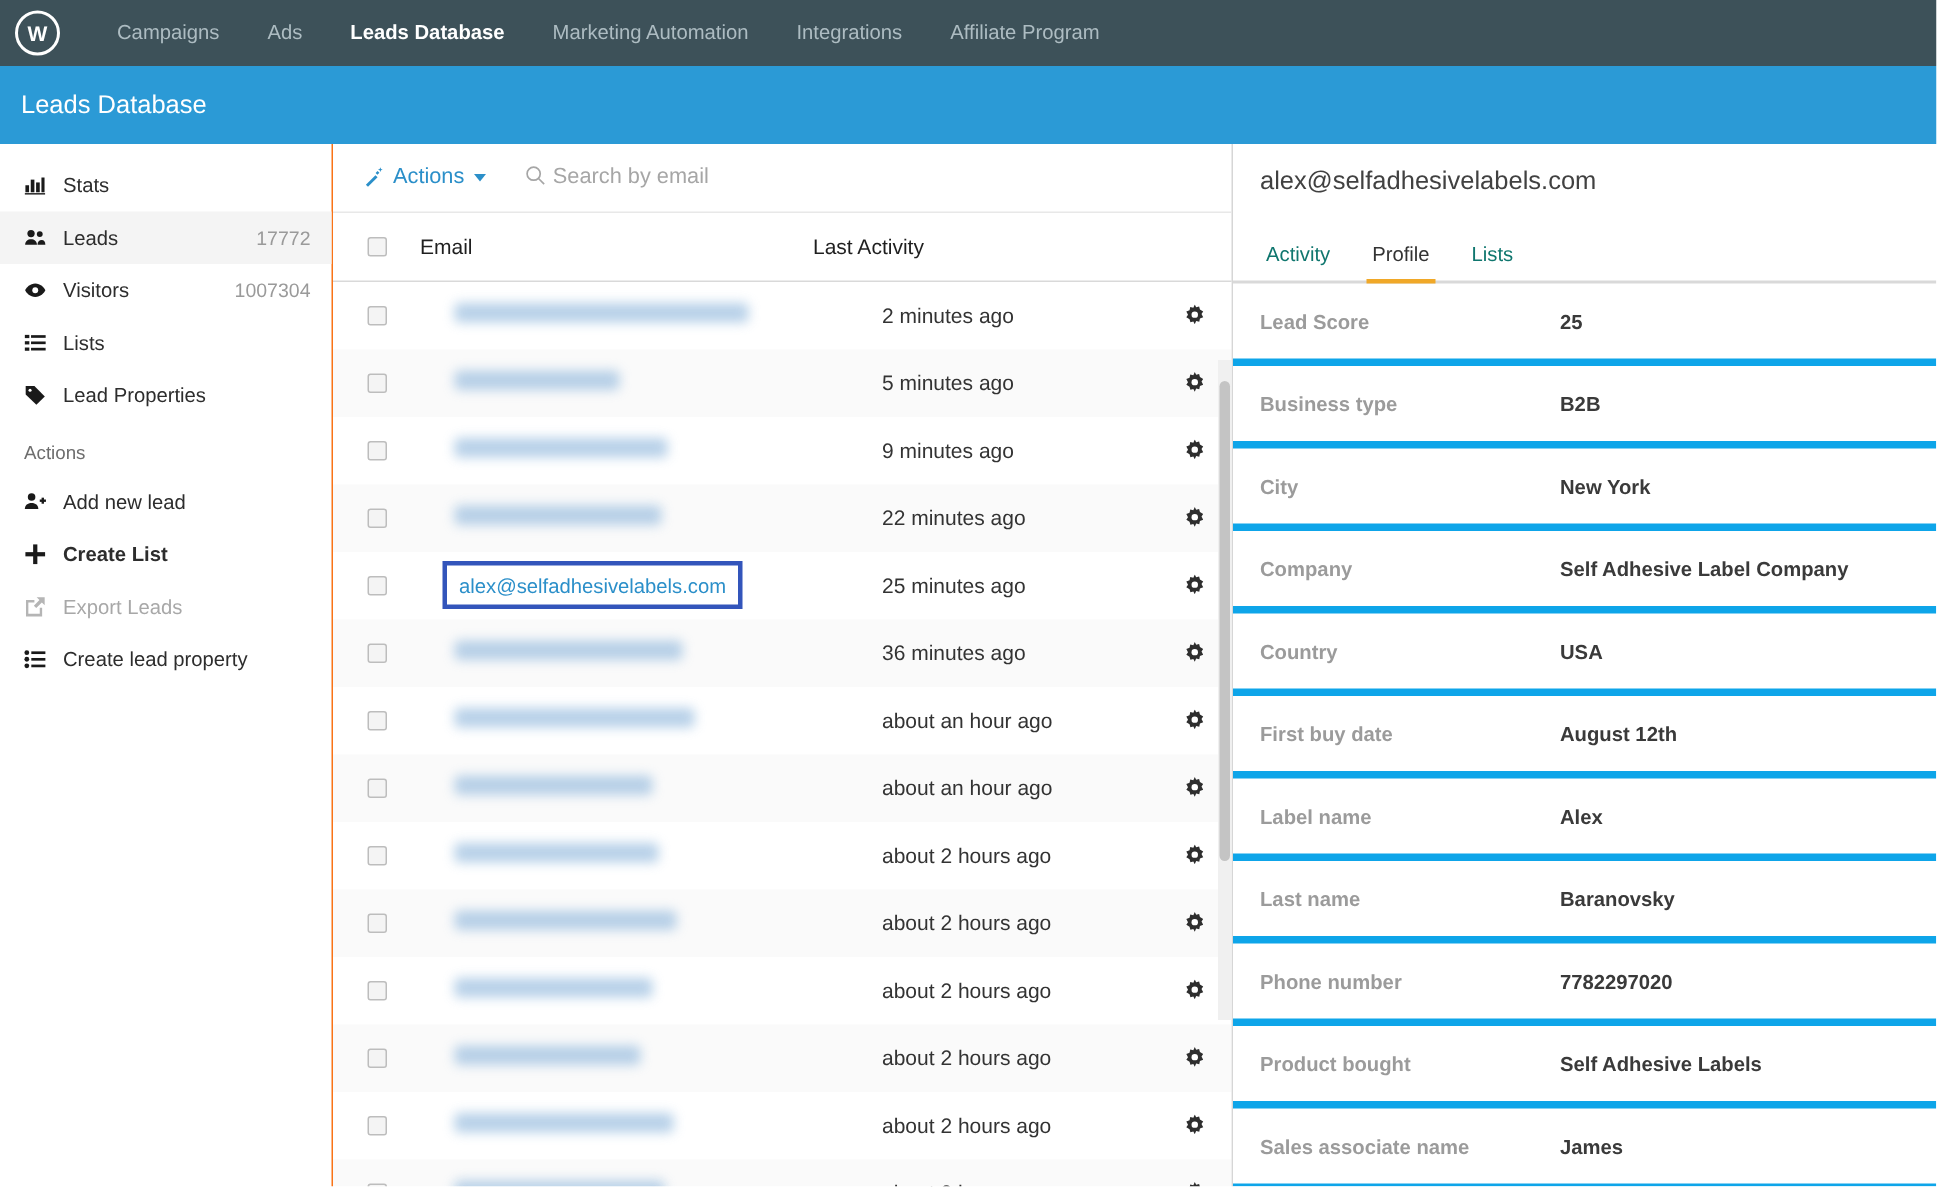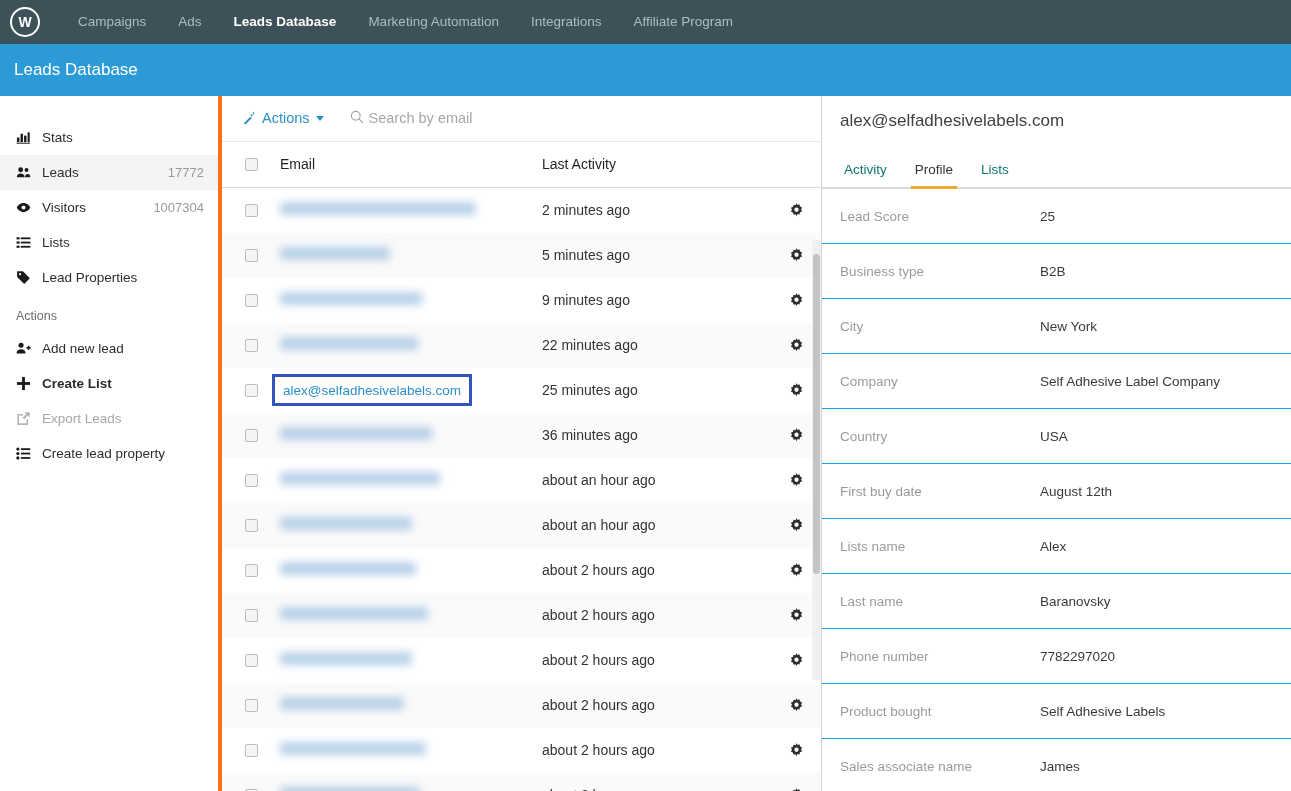--- a/index.html
+++ b/index.html
@@ -56,22 +56,22 @@
     display: flex;
     height: 695px;
     align-items: stretch;
   }
 
   
   #sidebar {
     width: 222px;
     flex: 0 0 222px;
     background: #ffffff;
-    border-right: 4px solid #f97316;
-    padding-top: 24px;
+    border-right: 1px solid #f97316;
+    padding-top: 10px;
   }
   .side-row {
     display: flex;
     align-items: center;
     height: 35px;
     padding: 0 14px 0 16px;
     font-size: 13.5px;
     color: #2d2d2d;
     cursor: pointer;
   }
@@ -163,20 +163,21 @@
     overflow: hidden;
     position: relative;
   }
   .trow {
     height: 45px;
     display: flex;
     align-items: center;
     font-size: 14px;
     color: #333;
     background: #ffffff;
+    gap: 23px;
   }
   .trow.alt { background: #fafafa; }
   .email-txt {
     color: #2b8fc9;
     font-size: 13.5px;
     cursor: pointer;
   }
   .email-txt.blur {
     filter: blur(4px);
     opacity: .72;
@@ -239,23 +240,24 @@
     content: "";
     position: absolute;
     left: 10px; right: 10px; bottom: -2px;
     height: 3px; background: #f0a828;
   }
   #d-fields { flex: 1 1 auto; overflow: hidden; }
   .drow {
     height: 55px;
     display: flex;
     align-items: center;
-    border-bottom: 1px solid #0ea5e9;
+    border-bottom: 5px solid #0ea5e9;
     padding-left: 18px;
     font-size: 13.5px;
+    font-weight: bold;
   }
   .dlabel { width: 200px; flex: 0 0 200px; color: #9b9b9b; }
   .dval { color: #3a3a3a; }
 </style>
 </head>
 <body>
 
 <div id="topnav">
   <div id="logo">W</div>
   <div id="navitems" style="display: flex;">
@@ -658,21 +660,21 @@
         </div>
         <div class="drow">
           <div class="dlabel">Country</div>
           <div class="dval">USA</div>
         </div>
         <div class="drow">
           <div class="dlabel">First buy date</div>
           <div class="dval">August 12th</div>
         </div>
         <div class="drow">
-          <div class="dlabel">Lists name</div>
+          <div class="dlabel">Label name</div>
           <div class="dval">Alex</div>
         </div>
         <div class="drow">
           <div class="dlabel">Last name</div>
           <div class="dval">Baranovsky</div>
         </div>
         <div class="drow">
           <div class="dlabel">Phone number</div>
           <div class="dval">7782297020</div>
         </div>

